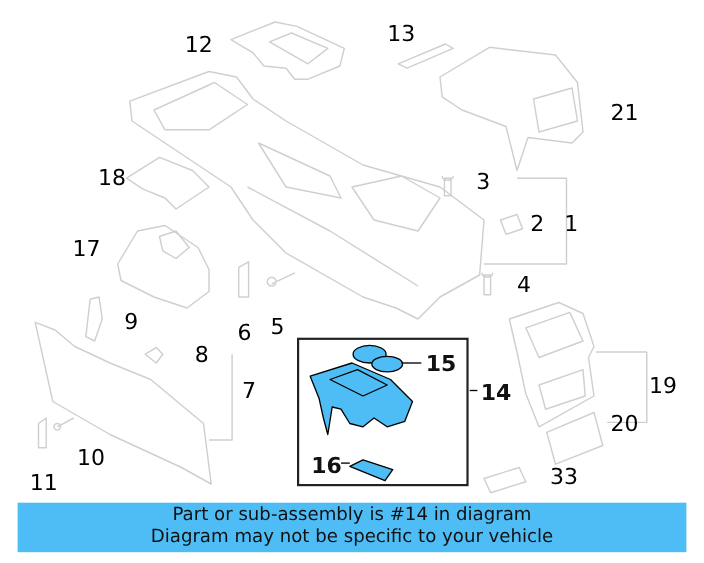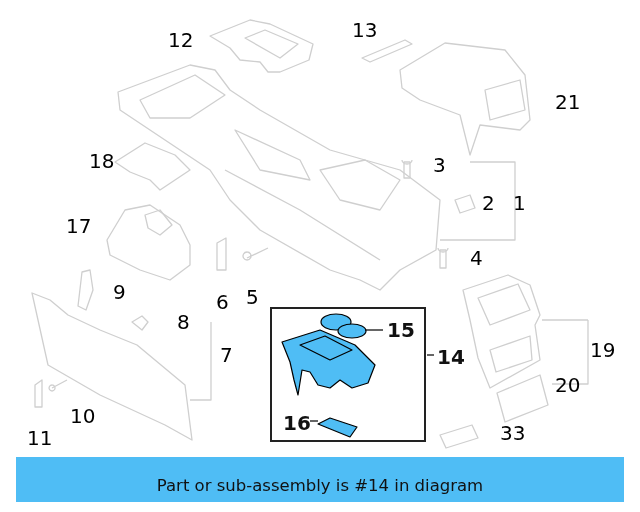--- a/index.html
+++ b/index.html
@@ -1,21 +1,21 @@
 <!DOCTYPE html>
 <html><head>
 <meta charset="utf-8">
 <style>
   html, body { margin:0; padding:0; background:#ffffff; }
   body { width:640px; height:512px; position:relative; overflow:hidden; font-family:"DejaVu Sans", sans-serif; }
   #diagram { position:absolute; left:0; top:0; width:640px; height:512px; }
   .lbl { position:absolute; font-size:20px; color:#000000; line-height:1; }
   .lbl.active { color:#111;font-weight:bold; }
   #callout-box { position:absolute; left:270px; top:307px; width:156px; height:135px; border:2px solid #222; box-sizing:border-box; }
-  #banner { position:absolute; left:16px; top:457px; width:608px; height:45px; background:#4FBDF5; color:#111; text-align:center; font-size:16.5px; line-height:20px; padding-top:19px; box-sizing:border-box; }
+  #banner { position:absolute; left:16px; top:457px; width:608px; height:45px; background:#4FBDF5; color:#111; text-align:center; font-size:16.5px; line-height:20px; padding-top:1px; box-sizing:border-box; }
   #banner div { white-space:nowrap; }
 </style>
 </head>
 <body>
 
 <div id="diagram">
   <svg width="640" height="512" viewBox="0 0 640 512" style="position:absolute;left:0;top:0;">
     <g fill="none" stroke="#cfcfcf" stroke-width="1.3" stroke-linejoin="round">
 
       <path d="M210 36 L250 20 L270 24 L313 44 L309 60 L280 72 L268 72 L260 62 L240 60 L230 48 Z"></path>
@@ -101,13 +101,14 @@
   <span class="lbl" style="left:66px;top:216px">17</span>
   <span class="lbl" style="left:89px;top:151px">18</span>
   <span class="lbl" style="left:590px;top:340px">19</span>
   <span class="lbl" style="left:555px;top:375px">20</span>
   <span class="lbl" style="left:555px;top:92px">21</span>
   <span class="lbl" style="left:500px;top:423px">33</span>
 </div>
 
 <div id="banner">
   <div>Part or sub-assembly is #14 in diagram</div>
+  <div>Diagram may not be specific to your vehicle</div>
 </div>
 
 </body></html>

